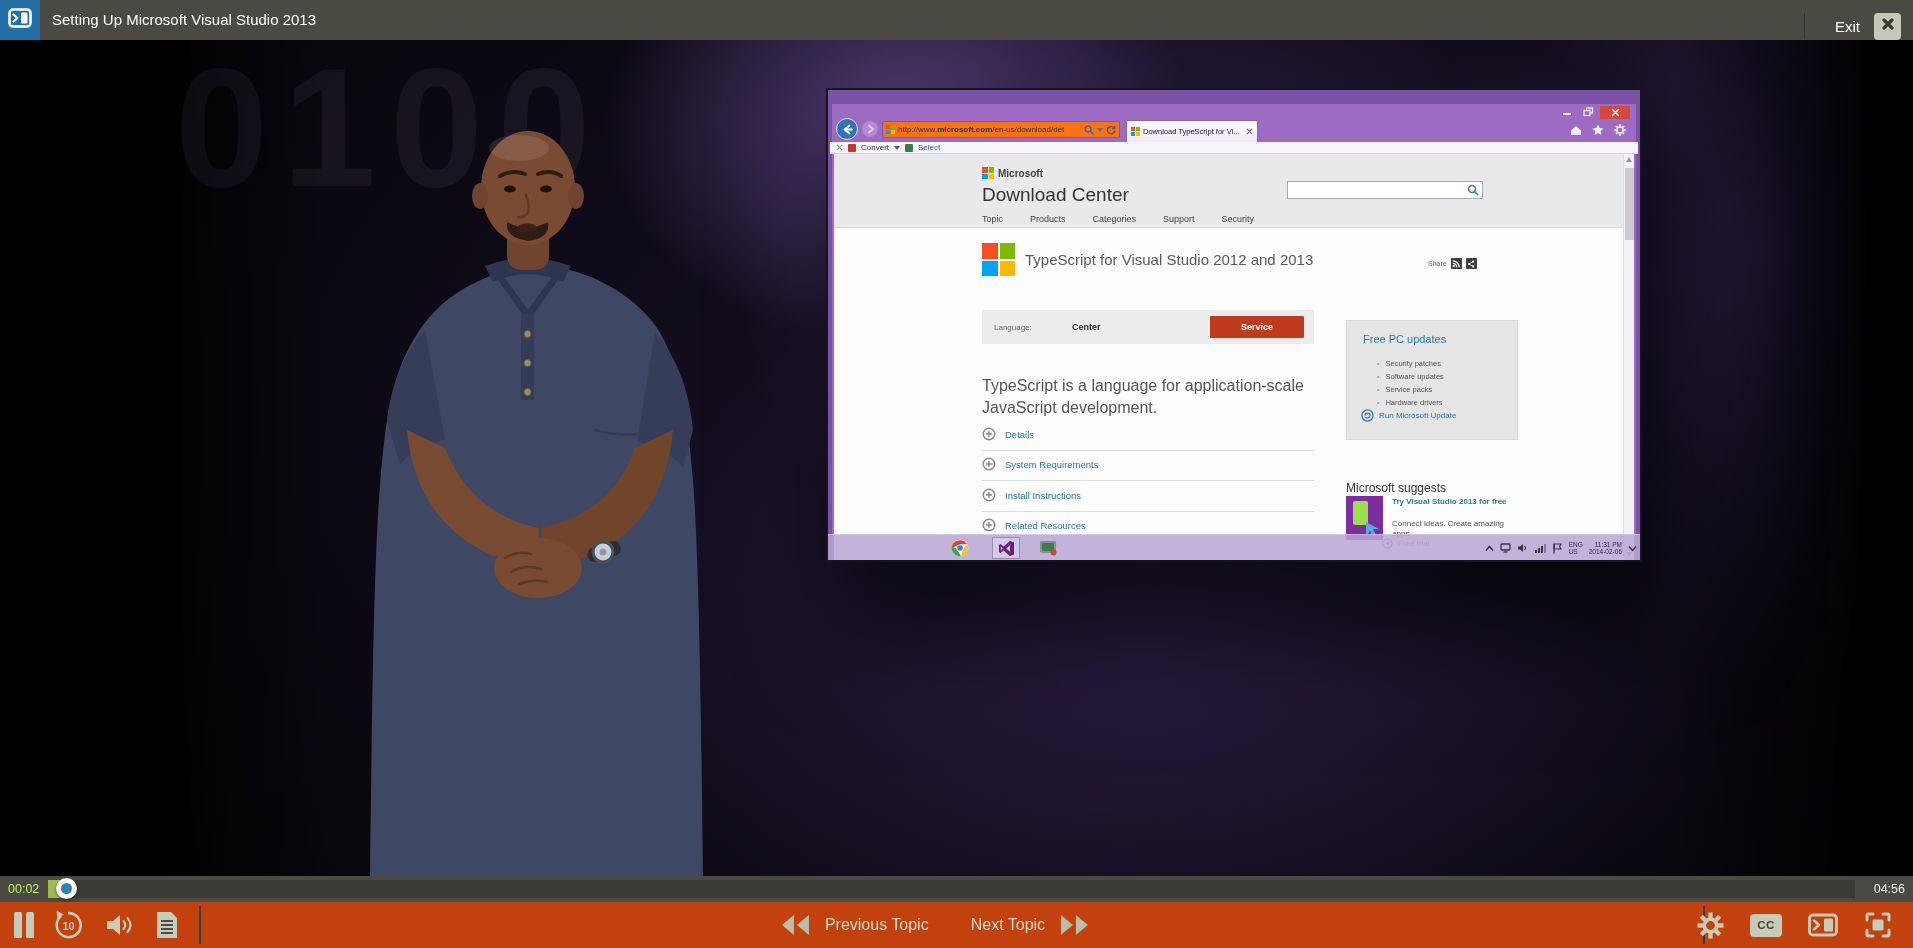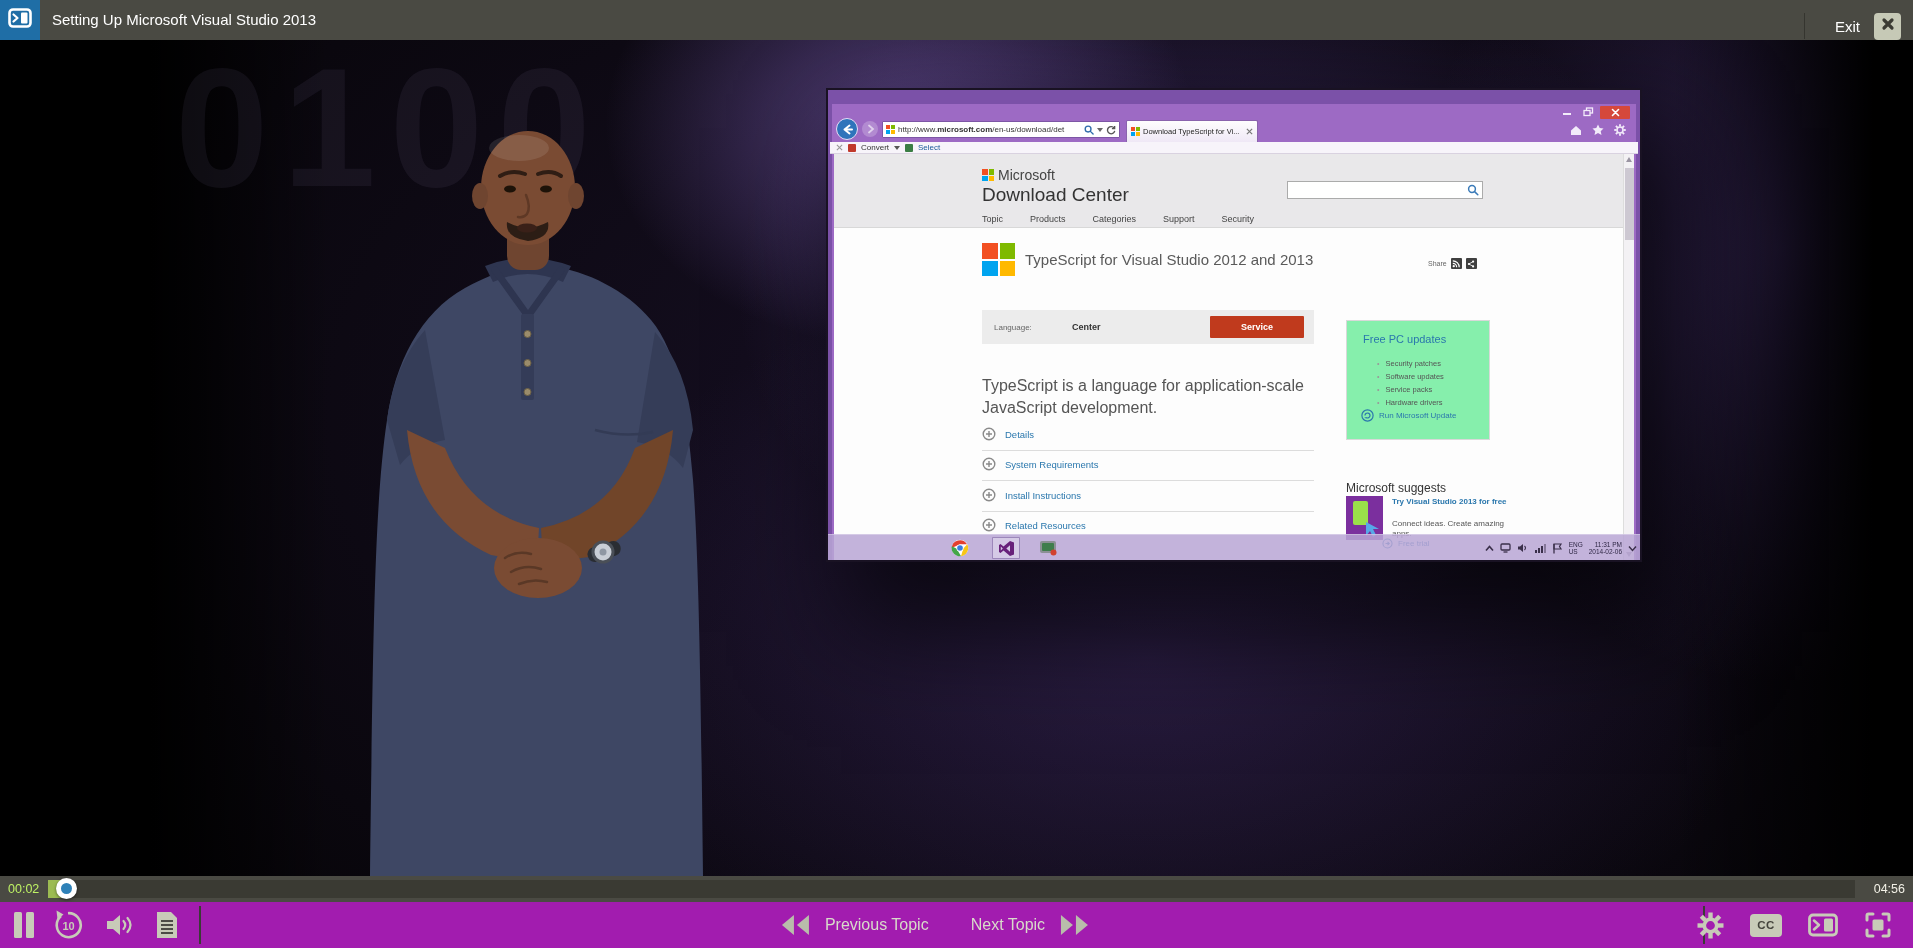--- a/index.html
+++ b/index.html
@@ -34,35 +34,35 @@
   .shot { position:absolute; left:826px; top:48px; width:816px; height:474px; background:#7b51a8;
           border:2px solid #191223; box-shadow: 30px 55px 95px 15px rgba(0,0,0,0.65); }
   .ie-window { position:absolute; left:4px; top:14px; right:4px; bottom:0; background:#fff; border-left:2px solid #9d6ac4; border-right:2px solid #9d6ac4; }
   .ie-chrome { position:absolute; left:-2px; right:-2px; top:0; height:38px; background:#9d6ac4; }
   .win-controls { position:absolute; top:2px; right:6px; display:flex; align-items:center; gap:3px; height:12px; }
   .btn-min, .btn-max { width:18px; height:12px; display:flex; align-items:center; justify-content:center; cursor:pointer; }
   .btn-close-red { width:30px; height:13px; background:#d5483b; border-radius:1px; display:flex; align-items:center; justify-content:center; cursor:pointer; }
   .addr-row { position:absolute; left:2px; right:2px; top:14px; height:24px; }
   .back-btn { position:absolute; left:2px; top:0; width:22px; height:22px; border-radius:50%; background:#2f74bb; border:1px solid #e7dcf5; display:flex; align-items:center; justify-content:center; cursor:pointer; }
   .fwd-btn { position:absolute; left:28px; top:3px; width:16px; height:16px; border-radius:50%; background:rgba(255,255,255,0.22); display:flex; align-items:center; justify-content:center; cursor:pointer; }
-  .url-field { position:absolute; left:48px; top:3px; width:238px; height:17px; background:#ffffff; border:1px solid #7d56a5; border-radius:1px; display:flex; align-items:center; padding:0 3px; gap:3px; font-size:8px; color:#333; }
+  .url-field { position:absolute; left:48px; top:3px; width:238px; height:17px; background:#f97316; border:1px solid #7d56a5; border-radius:1px; display:flex; align-items:center; padding:0 3px; gap:3px; font-size:8px; color:#333; }
   .url-text { white-space:nowrap; overflow:hidden; flex:1; }
   .url-domain { font-weight:bold; }
   .caret-down { width:0; height:0; border-left:3px solid transparent; border-right:3px solid transparent; border-top:4px solid #666; }
   .ie-tab { position:absolute; left:292px; top:2px; width:132px; height:22px; background:linear-gradient(#fefdfe,#efe8f6); border:1px solid #8a63ad; border-bottom:none; border-radius:2px 2px 0 0; display:flex; align-items:center; padding:0 4px; gap:3px; cursor:pointer; }
   .tab-title { font-size:7.5px; color:#222; white-space:nowrap; overflow:hidden; flex:1; }
   .chrome-icons { position:absolute; right:8px; top:6px; display:flex; gap:10px; align-items:center; }
   .addon-row { position:absolute; left:-2px; right:-2px; top:38px; height:12px; background:#f7f4fa; border-bottom:1px solid #d9d2e0; display:flex; align-items:center; gap:5px; padding-left:6px; font-size:8px; color:#333; }
   .addon-row .lbl-select { color:#1a5a9a; }
   .mini-ico { width:8px; height:8px; border-radius:1px; display:inline-block; }
 
   .win-content { position:absolute; left:0; right:0; top:50px; bottom:0; background:#fdfdfd; overflow:hidden; }
   .page-header { position:absolute; left:0; right:11px; top:0; height:74px; background:#e9e8ea; border-bottom:1px solid #d8d8d8; }
   .brand-row { position:absolute; left:148px; top:13px; display:flex; align-items:center; gap:4px; }
-  .brand-name { font-size:14px; font-weight:normal; color:#444; }
+  .brand-name { font-size:10px; font-weight:bold; color:#444; }
   .site-title { position:absolute; left:148px; top:30px; font-size:19px; color:#333; }
   .page-nav { position:absolute; left:148px; top:60px; display:flex; gap:27px; font-size:9px; color:#444; }
   .page-nav span { cursor:pointer; }
   .search-box { position:absolute; left:453px; top:27px; width:196px; height:18px; background:#fff; border:1px solid #ababab; display:flex; align-items:center; }
   .search-input { flex:1; border:none; outline:none; height:100%; font-size:9px; padding:0 4px; background:transparent; }
 
   .mslogo { display:grid; grid-template-columns:1fr 1fr; grid-template-rows:1fr 1fr; gap:1px; }
   .mslogo i:nth-child(1){background:#f25022;} .mslogo i:nth-child(2){background:#7fba00;}
   .mslogo i:nth-child(3){background:#00a4ef;} .mslogo i:nth-child(4){background:#ffb900;}
   .mslogo-12 { width:12px; height:12px; }
@@ -78,21 +78,21 @@
   .lang-label { position:absolute; left:12px; top:13px; font-size:8px; color:#666; }
   .lang-value { position:absolute; left:90px; top:12px; font-size:9px; color:#333; font-weight:bold; cursor:pointer; }
   .download-btn { position:absolute; left:228px; top:6px; width:94px; height:22px; background:#c03a1d; color:#fff; font-size:9px; font-weight:bold; display:flex; align-items:center; justify-content:center; cursor:pointer; border-radius:1px; }
 
   .prod-desc { position:absolute; left:148px; top:221px; width:330px; font-size:16px; color:#555; line-height:1.35; }
 
   .section-row { position:absolute; left:148px; width:332px; height:20px; display:flex; align-items:center; gap:9px; cursor:pointer; }
   .section-link { font-size:9.5px; color:#2a77ad; }
   .section-divider { position:absolute; left:148px; width:332px; height:1px; background:#dcdcdc; }
 
-  .sidebox { position:absolute; left:512px; top:166px; width:144px; height:120px; border:1px solid #d9d9d9; background:#86efac; }
+  .sidebox { position:absolute; left:512px; top:166px; width:172px; height:120px; border:1px solid #d9d9d9; background:#e5e5e5; }
   .sidebox-title { position:absolute; left:16px; top:12px; font-size:11px; color:#2a77ad; }
   .sidebox-list { position:absolute; left:30px; top:36px; list-style:none; }
   .sidebox-list li { font-size:7.5px; color:#555; line-height:13px; }
   .sidebox-list li::before { content:"•"; color:#999; margin-right:6px; font-size:7px; }
   .update-link { position:absolute; left:14px; top:88px; display:flex; align-items:center; gap:5px; cursor:pointer; }
   .update-link span { font-size:8px; color:#2a77ad; }
 
   .suggests-title { position:absolute; left:512px; top:327px; font-size:12px; color:#333; }
   .suggest-thumb { position:absolute; left:512px; top:342px; width:37px; height:44px; background:#7b2f9e; overflow:hidden; }
   .suggest-link { position:absolute; left:558px; top:343px; width:126px; font-size:8px; font-weight:bold; color:#2a77ad; line-height:1.25; cursor:pointer; }
@@ -114,21 +114,21 @@
 
   
   .progress-row { position:absolute; top:876px; left:0; width:1913px; height:26px; background:#4a4a43; }
   .time-current { position:absolute; left:8px; top:0; line-height:26px; font-size:12.5px; color:#bef264; }
   .time-total { position:absolute; right:8px; top:0; line-height:26px; font-size:12.5px; color:#f2f0e6; }
   .progress-track { position:absolute; left:48px; right:58px; top:4px; height:18px; background:#3a3a33; cursor:pointer; }
   .progress-fill { position:absolute; left:0; top:0; height:18px; width:17px; background:#9cbb52; }
   .playhead { position:absolute; left:8px; top:-2px; width:21px; height:21px; background:#fff; border-radius:50%; box-shadow:0 1px 3px rgba(0,0,0,0.5); cursor:pointer; display:flex; align-items:center; justify-content:center; }
   .playhead i { width:11px; height:11px; background:#2e81b8; border-radius:50%; }
 
-  .controlbar { position:absolute; top:902px; left:0; width:1913px; height:46px; background:#a21caf; }
+  .controlbar { position:absolute; top:902px; left:0; width:1913px; height:46px; background:#c2410c; }
   .ctl { position:absolute; top:0; height:46px; display:flex; align-items:center; cursor:pointer; }
   .ctl-divider { position:absolute; top:4px; width:2px; height:38px; background:#3b3b35; }
   .center-group { position:absolute; left:935px; top:0; height:46px; transform:translateX(-50%); display:flex; align-items:center; gap:42px; }
   .topic-btn { display:flex; align-items:center; gap:13px; cursor:pointer; }
   .topic-label { font-size:16px; color:#d8dbca; }
   .right-group { position:absolute; right:21px; top:0; height:46px; display:flex; align-items:center; gap:26px; }
   .cc-btn { width:32px; height:23px; background:#c8cbb8; border-radius:4px; display:flex; align-items:center; justify-content:center; font-size:11.5px; font-weight:bold; color:#44443c; letter-spacing:0.5px; cursor:pointer; }
 </style>
 </head>
 <body>

